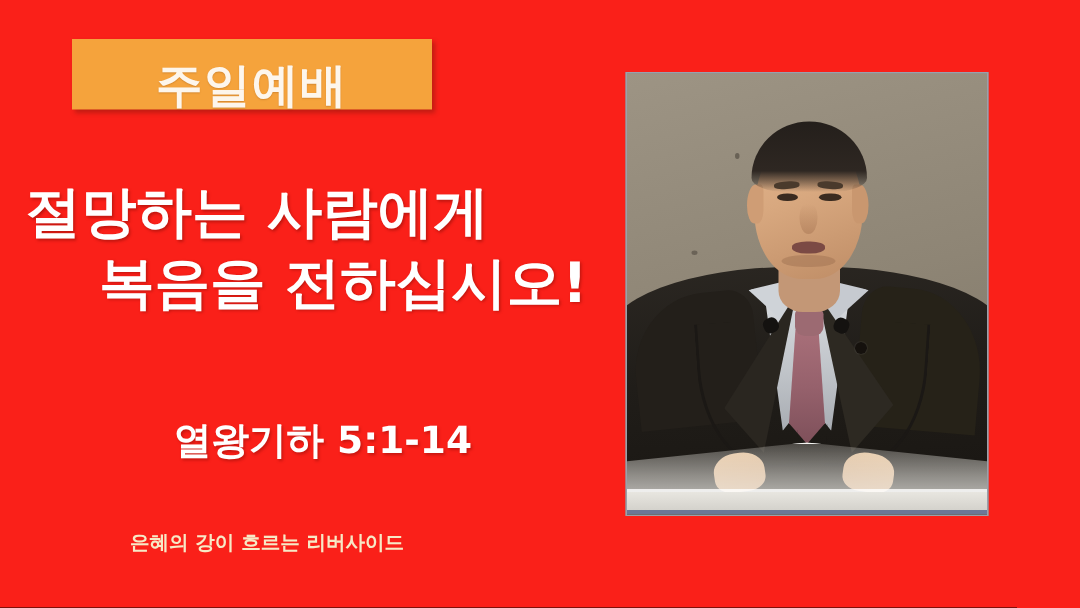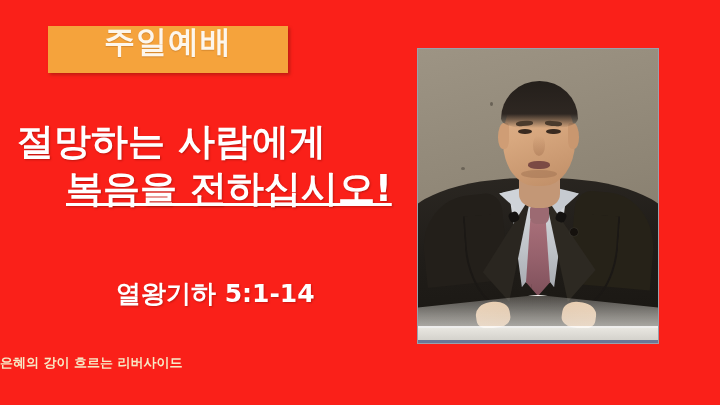--- a/index.html
+++ b/index.html
@@ -26,21 +26,21 @@
   
   .badge {
     position: absolute;
     left: 48px;
     top: 26px;
     width: 240px;
     height: 47px;
     background: #f5a33c;
     box-shadow: 2px 2px 3px rgba(90, 20, 10, 0.35);
     display: flex;
-    align-items: flex-start;
+    align-items: flex-end;
     justify-content: center;
   }
   .badge-label {
     color: #fdf6ec;
     font-size: 31px;
     font-weight: 700;
     letter-spacing: 1px;
     line-height: 1;
     text-shadow: 0 1px 1px rgba(120, 60, 10, 0.25);
     white-space: nowrap;
@@ -60,21 +60,20 @@
     line-height: 1.28;
     letter-spacing: 0px;
     white-space: nowrap;
     text-shadow: 1px 1px 2px rgba(120, 10, 5, 0.45);
   }
   .title-line-1 {
     padding-left: 17px;
   }
   .title-line-2 {
     padding-left: 66px;
-    text-decoration: underline;
   }
 
   
   .meta-block {
     position: absolute;
     left: 116px;
     top: 277px;
     width: 300px;
   }
   .meta-line {
@@ -85,21 +84,22 @@
     white-space: nowrap;
     text-shadow: 1px 1px 2px rgba(120, 10, 5, 0.4);
   }
 
   
   .church-block {
     position: absolute;
     left: 0;
     top: 353px;
     width: 332px;
-    text-align: left;
+    text-align: center;
+    padding-left: 12px;
   }
   .church-line {
     color: #f7e9c6;
     font-size: 13px;
     font-weight: 700;
     line-height: 1.48;
     white-space: nowrap;
   }
   .church-line-2 {
     letter-spacing: 4px;

